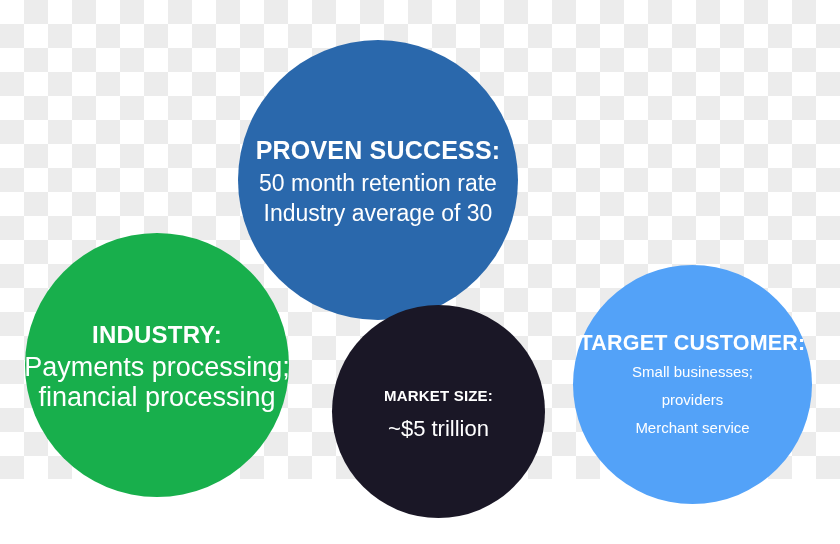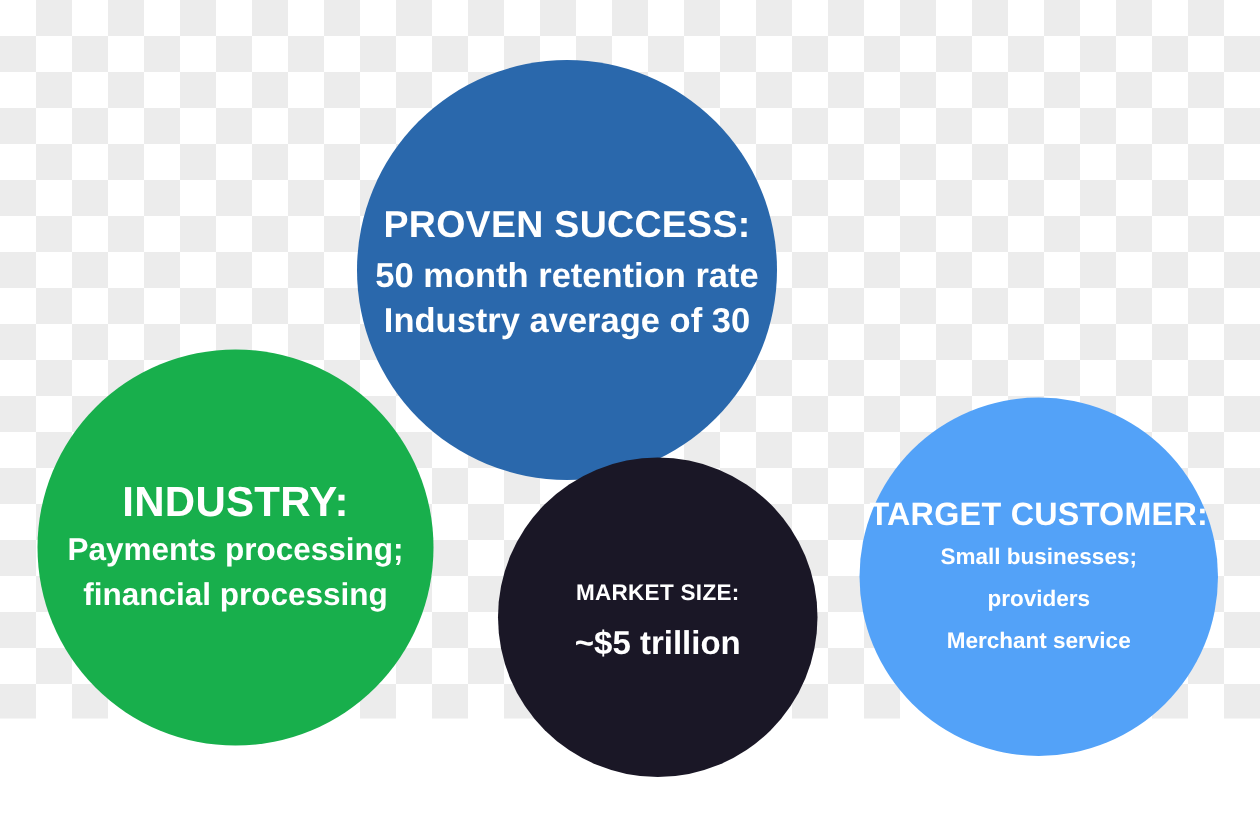--- a/index.html
+++ b/index.html
@@ -39,21 +39,21 @@
     text-align: center;
     color: #ffffff;
     -webkit-font-smoothing: antialiased;
   }
   .bubble .b-title {
     font-weight: 700;
     letter-spacing: 0.2px;
     white-space: nowrap;
   }
   .bubble .b-line {
-    font-weight: 700;
+    font-weight: 400;
     white-space: nowrap;
   }
   .b-lines {
     display: flex;
     flex-direction: column;
     align-items: center;
   }
 
   
   #bubble-proven-success {
@@ -77,26 +77,26 @@
   
   #bubble-industry {
     left: 25px;
     top: 233px;
     width: 264px;
     height: 264px;
     background: #18af4c;
     z-index: 1;
   }
   #bubble-industry .b-title {
-    font-size: 28px;
+    font-size: 24px;
     line-height: 33px;
     margin-bottom: 1px;
   }
   #bubble-industry .b-line {
-    font-size: 21px;
+    font-size: 27px;
     line-height: 30px;
   }
 
   
   #bubble-market-size {
     left: 332px;
     top: 305px;
     width: 213px;
     height: 213px;
     background: #1a1726;

